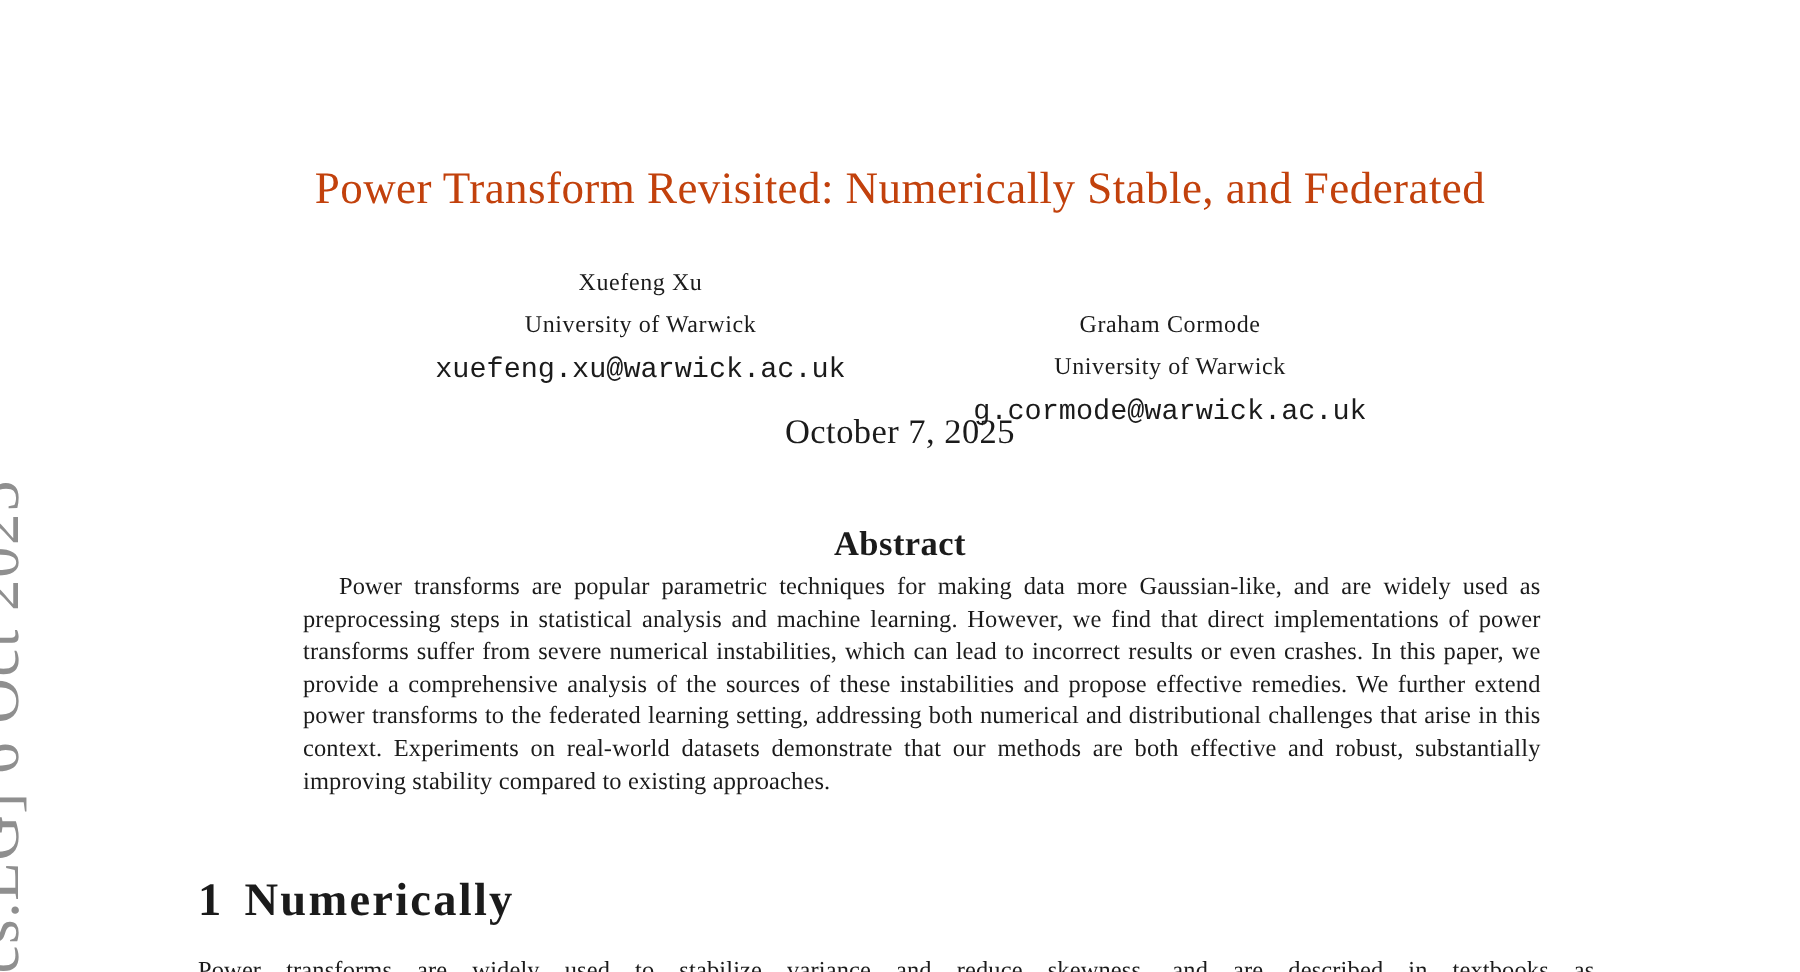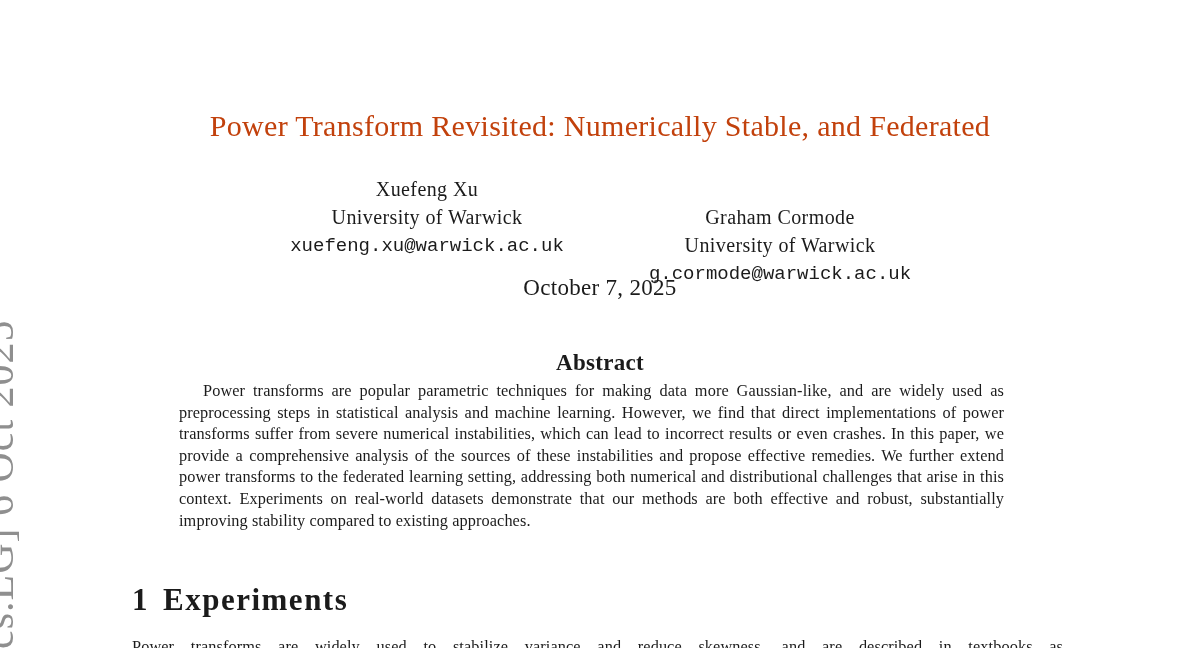--- a/index.html
+++ b/index.html
@@ -43,21 +43,21 @@
   }
   .author-col {
     position: absolute;
     top: 175px;
     width: 360px;
     text-align: center;
   }
   .author-col.first  { left: 247px; }  
   .author-col.second { left: 600px; margin-top: 28px; }  
   .author-name, .author-affiliation {
-    font-size: 20px;
+    font-size: 16px;
     line-height: 28px;
     letter-spacing: 0.4px;
   }
   .author-email {
     font-family: Liberation Mono, monospace;
     font-size: 19px;
     line-height: 30px;
     letter-spacing: 0px;
     white-space: nowrap;
   }
@@ -76,21 +76,21 @@
     left: 100px;
     width: 1000px;
     text-align: center;
     font-size: 23px;
     font-weight: 700;
     letter-spacing: 0.3px;
   }
   .abstract-text {
     position: absolute;
     top: 380px;
-    left: 179px;
+    left: 202px;
     width: 825px;
     margin: 0;
     font-size: 16.3px;
     line-height: 21.6px;
     text-align: justify;
     text-indent: 24px;
     letter-spacing: 0.1px;
   }
   .section-heading {
     position: absolute;
@@ -136,18 +136,18 @@
     <div class="author-email">g.cormode@warwick.ac.uk</div>
   </div>
 
   <div class="date">October 7, 2025</div>
 
   <div class="abstract-heading">Abstract</div>
 
   <p class="abstract-text">Power transforms are popular parametric techniques for making data more Gaussian-like, and are widely used as preprocessing steps in statistical analysis and machine learning. However, we find that direct implementations of power transforms suffer from severe numerical instabilities, which can lead to incorrect results or even crashes. In this paper, we provide a comprehensive analysis of the sources of these instabilities and propose effective remedies. We further extend power transforms to the federated learning setting, addressing both numerical and distributional challenges that arise in this context. Experiments on real-world datasets demonstrate that our methods are both effective and robust, substantially improving stability compared to existing approaches.</p>
 
   <div class="section-heading">
-    <span class="section-number">1</span><span>Experiments</span>
+    <span class="section-number">1</span><span>Numerically</span>
   </div>
 
   <p class="intro-paragraph">Power transforms are widely used to stabilize variance and reduce skewness, and are described in textbooks as</p>
 
 </div>
 
 </body></html>

